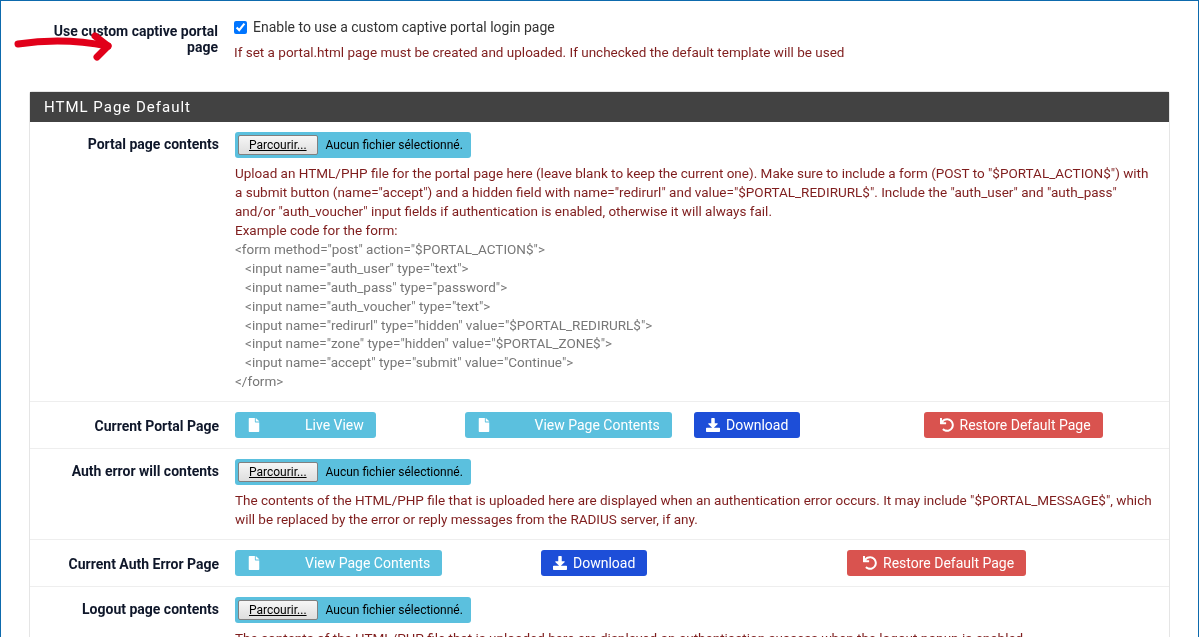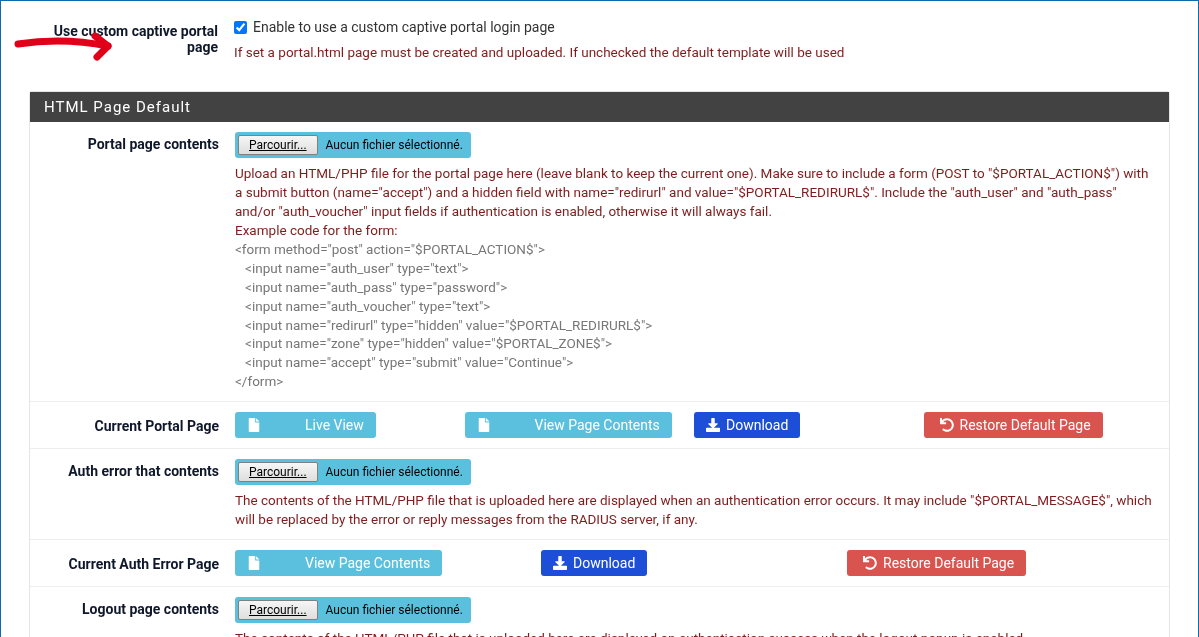--- a/index.html
+++ b/index.html
@@ -196,21 +196,21 @@
           <svg viewBox="0 0 512 512">
               <path d="M212.3 224.3H12c-6.6 0-12-5.4-12-12V12C0 5.4 5.4 0 12 0h48c6.6 0 12 5.4 12 12v78.1C117.8 39.3 184.3 7.5 258.2 8c136.9 1 246.4 111.6 246.8 248.5C505.4 393.1 393.1 504 256.3 504c-64.1 0-122.5-24.3-166.5-64.2-5.1-4.6-5.3-12.6-.5-17.4l34-34c4.5-4.5 11.7-4.7 16.4-.5C170.8 415.3 211.6 432 256.3 432c97.3 0 176-78.7 176-176 0-97.3-78.7-176-176-176-58.5 0-110.3 28.5-142.3 72.3H212.3c6.6 0 12 5.4 12 12v48c0 6.6-5.4 12-12 12z"></path>
             </svg>
           <span>Restore Default Page</span>
         </button>
       </div>
     </div>
   </div>
 
   <div class="form-row">
-    <div class="row-label">Auth error that contents</div>
+    <div class="row-label">Auth error will contents</div>
     <div class="row-body">
       <span class="file-wrap">
         <button class="file-browse">Parcourir...</button>
         <span class="file-status">Aucun fichier sélectionné.</span>
       </span>
       <div class="help-text">The contents of the HTML/PHP file that is uploaded here are displayed when an authentication error occurs. It may include "$PORTAL_MESSAGE$", which will be replaced by the error or reply messages from the RADIUS server, if any.</div>
     </div>
   </div>
 
   <div class="form-row action-row">

